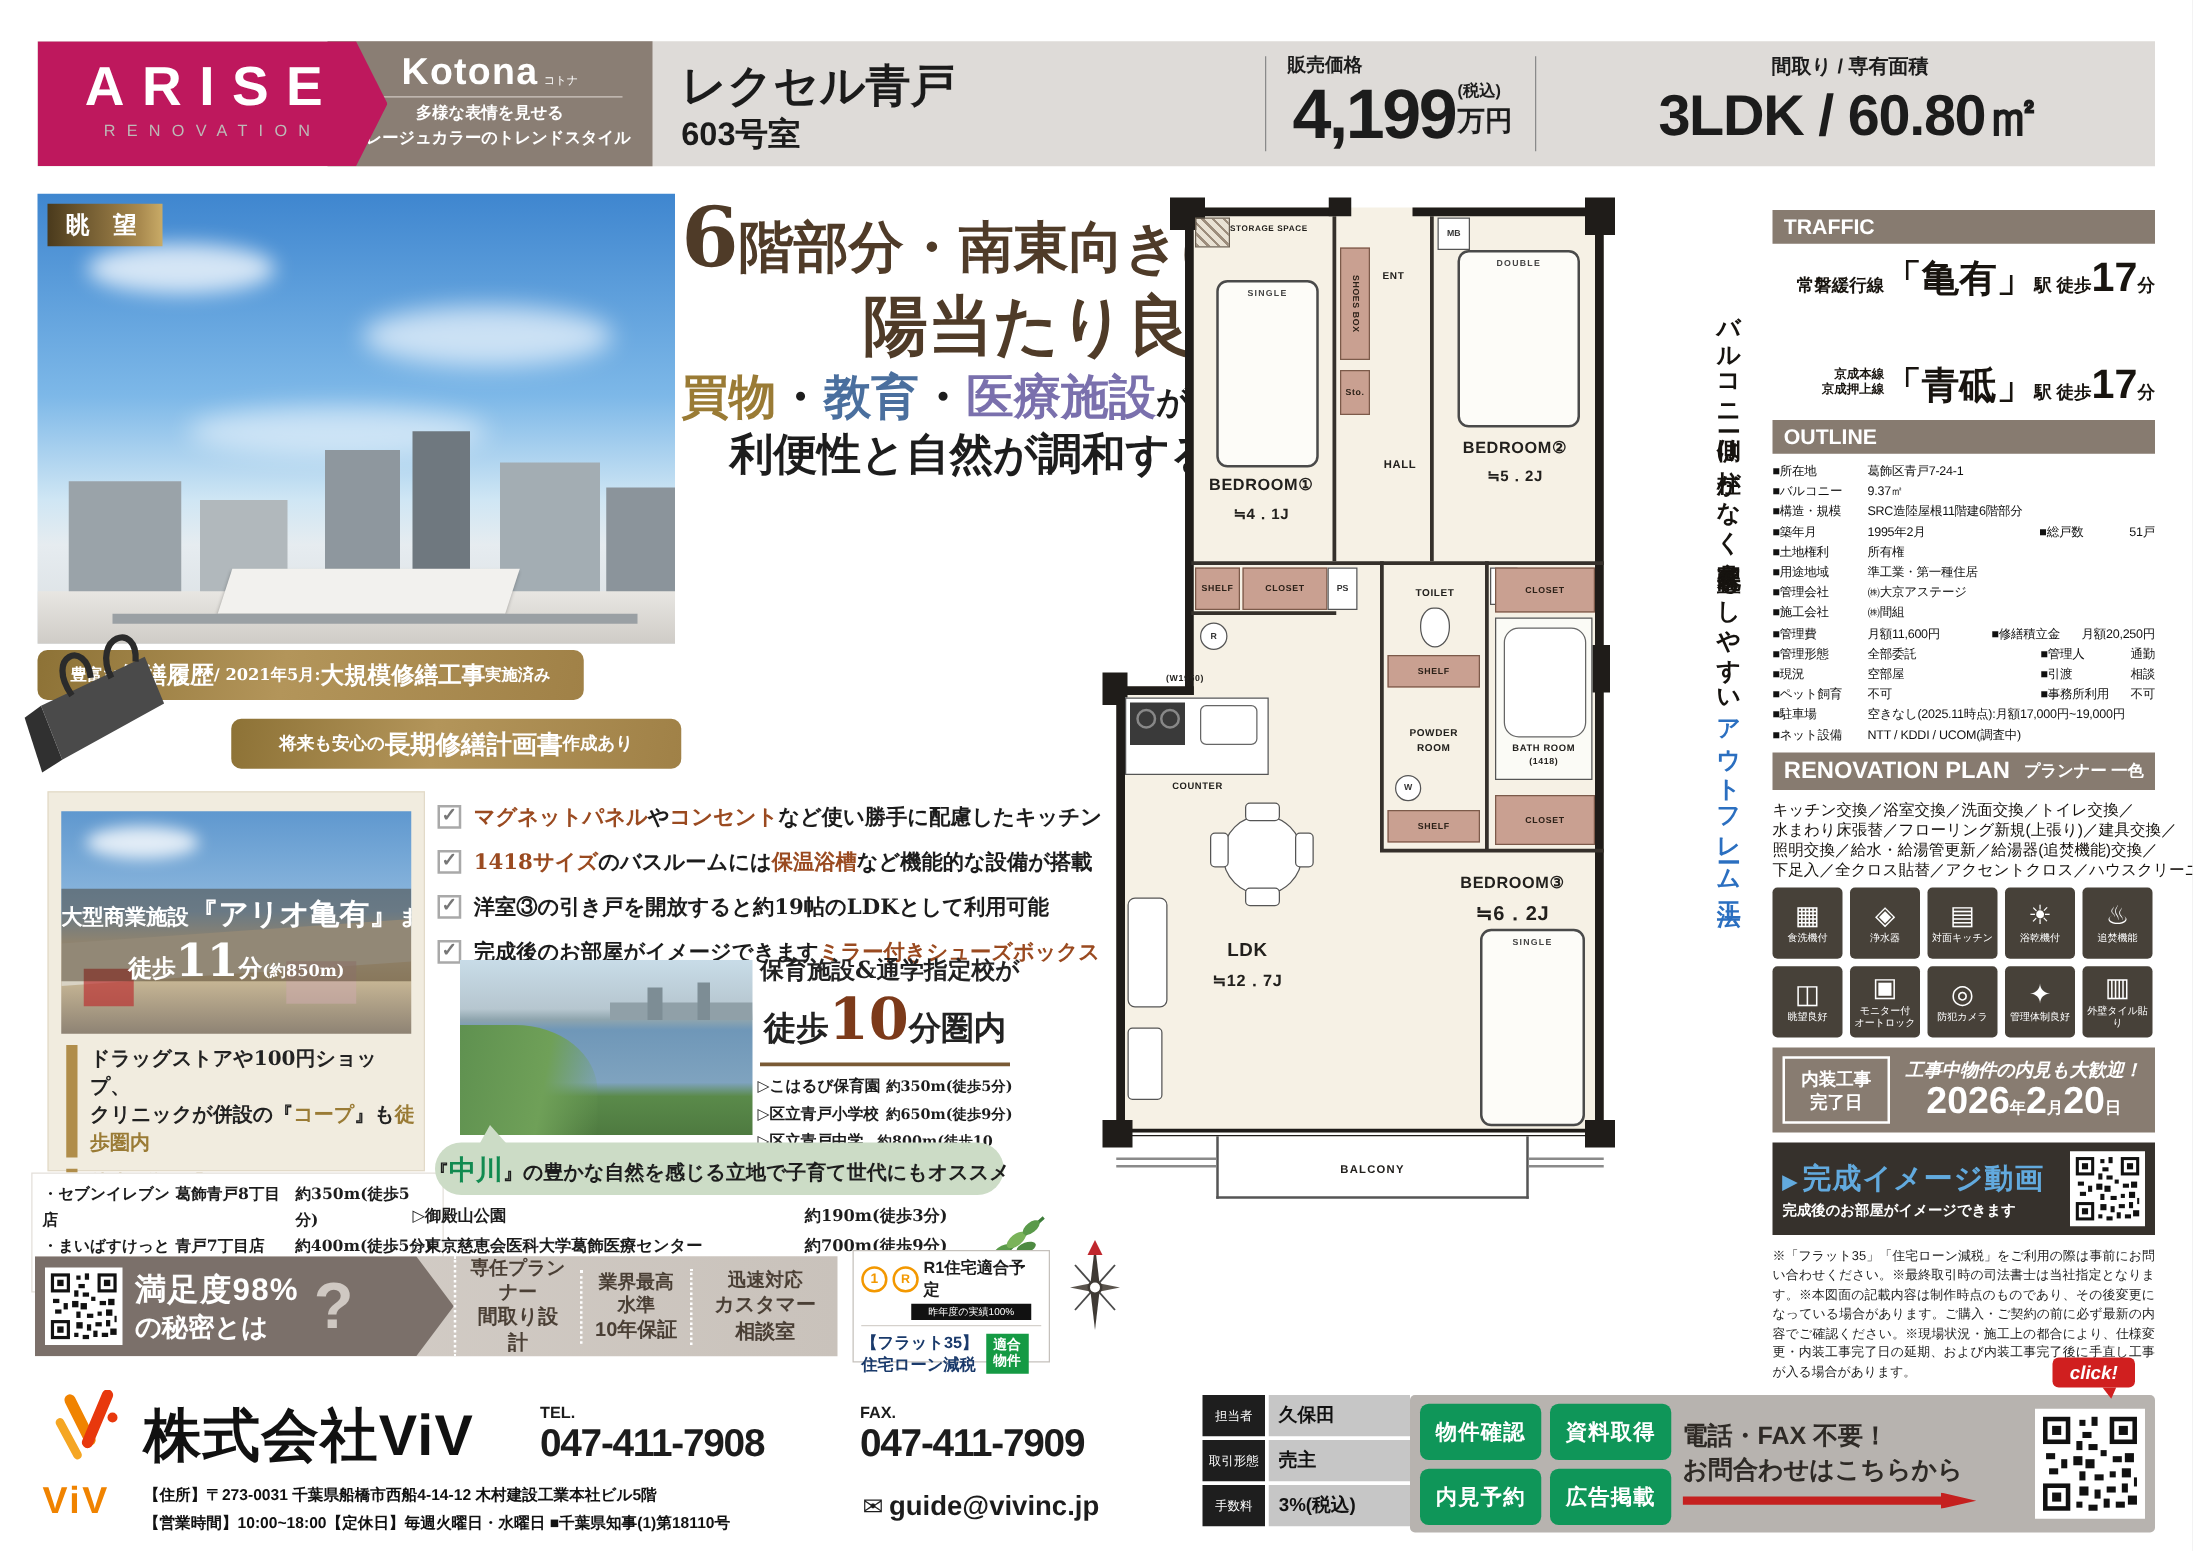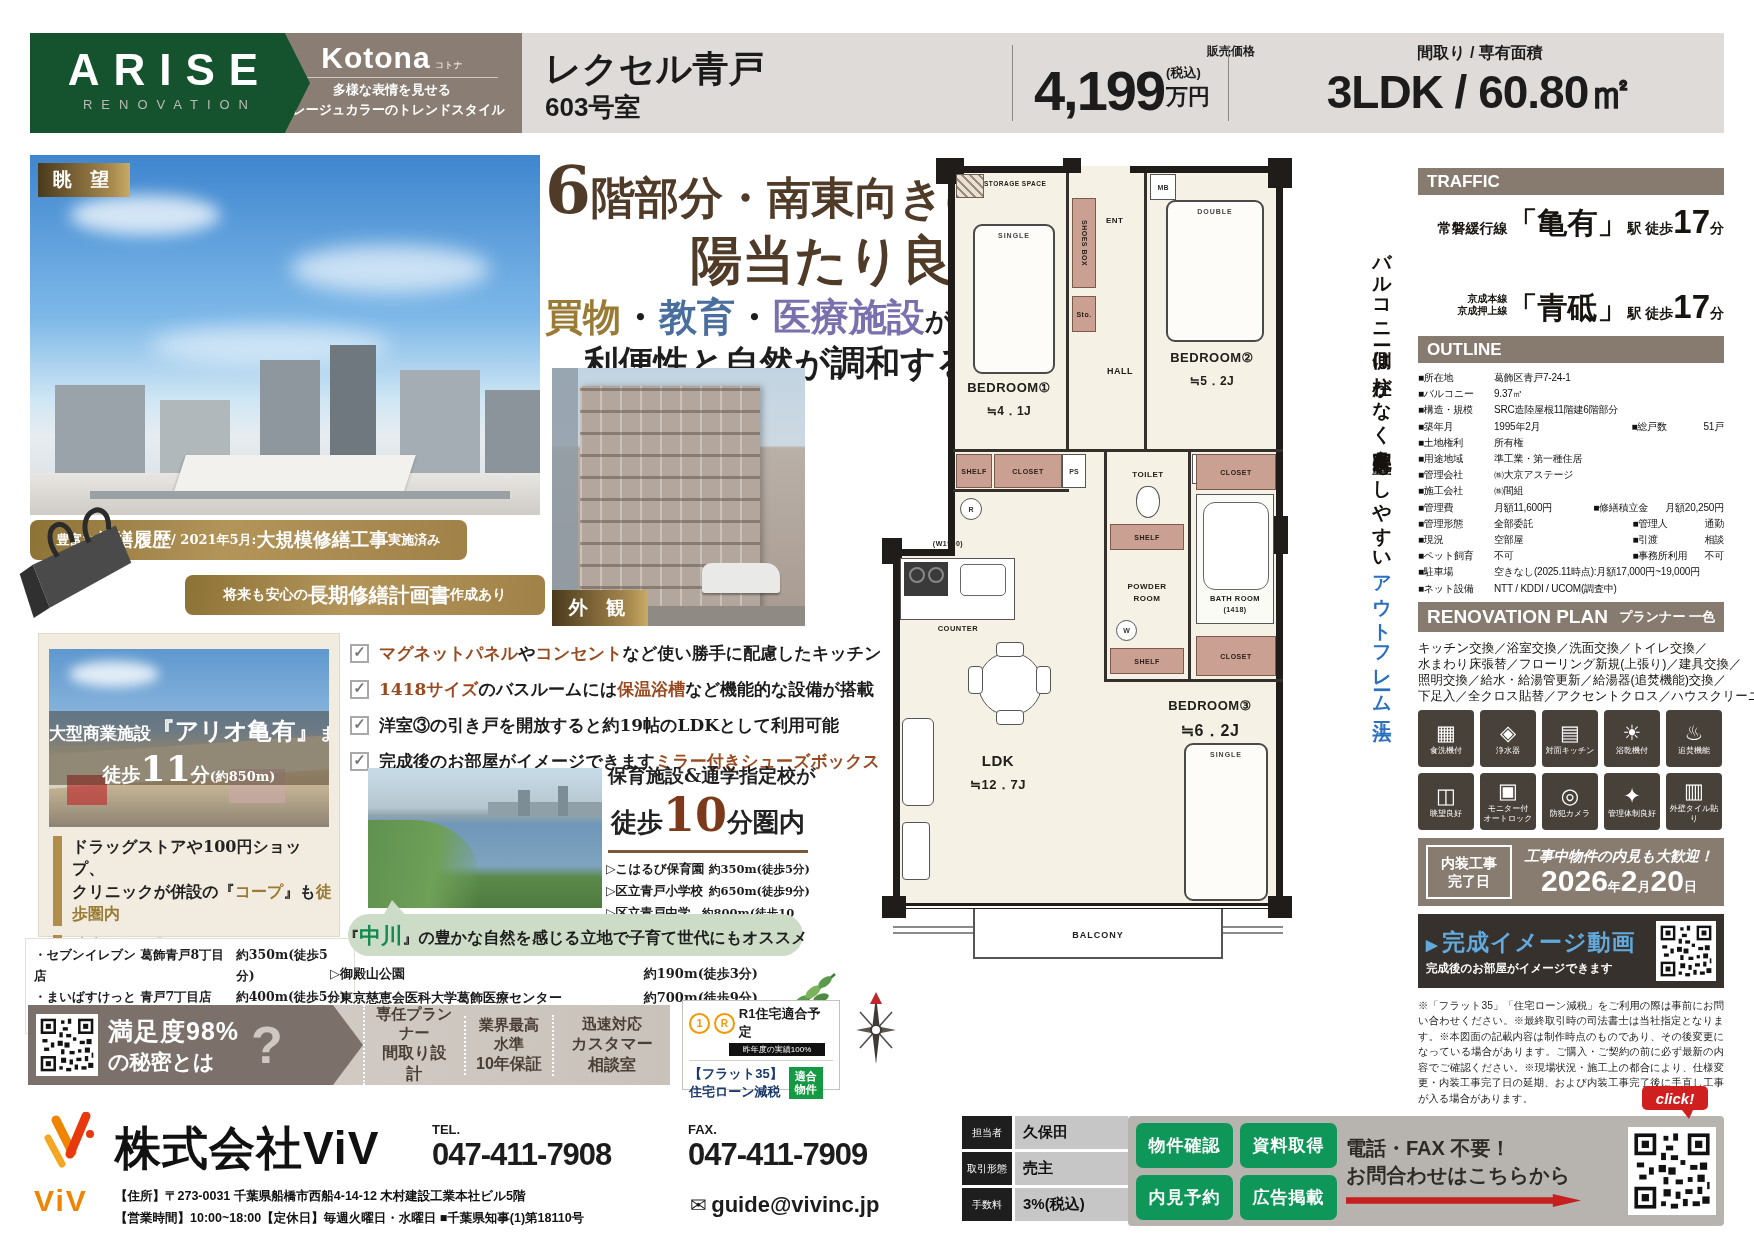--- a/index.html
+++ b/index.html
@@ -3,21 +3,21 @@
 <meta charset="utf-8">
 <style>
   html,body{margin:0;padding:0;background:#e9e9e9;}
   #page{position:relative;width:1754px;height:1241px;background:#ffffff;overflow:hidden;
         font-family:"Liberation Sans",sans-serif;color:#1c1c1c;}
   .abs{position:absolute;}
   .b{font-weight:700;} .xb{font-weight:800;}
   .serif{font-family:"DejaVu Serif","Liberation Serif",serif;}
   .nowrap{white-space:nowrap;}
   
-  .hdr-black{background:#14532d;color:#fff;clip-path:polygon(0 0,91% 0,100% 50%,91% 100%,0 100%);}
+  .hdr-black{background:#be185d;color:#fff;clip-path:polygon(0 0,91% 0,100% 50%,91% 100%,0 100%);}
   .hdr-taupe{background:#8a7e74;color:#fff;}
   .hdr-gray{background:#dedbd8;}
   .vline{width:1px;background:#8a8a8a;}
   
   .goldbar{background:linear-gradient(100deg,#8d7236,#b3955a 45%,#a08147);color:#fff;border-radius:8px;
            display:flex;align-items:center;justify-content:center;white-space:nowrap;font-family:"DejaVu Serif",serif;font-weight:700;}
   .tag{background:linear-gradient(90deg,#4a3a1c,#a8894e 80%,#c9ab67);color:#fff;font-weight:700;
        display:flex;align-items:center;justify-content:center;letter-spacing:6px;font-family:"DejaVu Serif",serif;}
   
   .p-h1big{font-size:1.5em;}
@@ -122,21 +122,21 @@
     <div class="b" style="text-align:center;font-size:13px;margin-top:3px;">多様な表情を見せる</div>
     <div class="b" style="text-align:center;font-size:13px;margin-top:2px;">グレージュカラーのトレンドスタイル</div>
   </div>
   <div class="abs hdr-black" style="left:30px;top:33px;width:280px;height:100px;padding:0;">
     <div class="xb" style="font-size:44px;letter-spacing:14px;text-align:center;margin-top:12px;">ARISE</div>
     <div style="font-size:13px;letter-spacing:9px;text-align:center;color:#bdbab7;margin-top:2px;">RENOVATION</div>
   </div>
   <div class="abs xb" style="left:545px;top:45px;font-size:36px;color:#1b1b1b;">レクセル青戸</div>
   <div class="abs xb" style="left:545px;top:90px;font-size:26px;color:#1b1b1b;">603号室</div>
   <div class="abs vline" style="left:1012px;top:45px;height:76px;"></div>
-  <div class="abs b" style="left:1070px;top:43px;width:185px;text-align:right;font-size:12px;">販売価格</div>
+  <div class="abs b" style="left:1030px;top:43px;width:185px;text-align:left;font-size:15px;">販売価格</div>
   <div class="abs" style="left:1022px;top:58px;width:200px;text-align:center;white-space:nowrap;">
     <span class="xb" style="font-size:56px;letter-spacing:-2px;">4,199</span><span style="display:inline-block;vertical-align:6px;text-align:left;margin-left:2px;"><span class="b" style="display:block;font-size:13px;">(税込)</span><span class="xb" style="display:block;font-size:22px;">万円</span></span>
   </div>
   <div class="abs vline" style="left:1228px;top:45px;height:76px;"></div>
   <div class="abs b" style="left:1260px;top:43px;width:440px;text-align:center;font-size:16px;">間取り / 専有面積</div>
   <div class="abs xb" style="left:1245px;top:62px;width:470px;text-align:center;font-size:46px;letter-spacing:-1px;">3LDK / 60.80㎡</div>
 
   <div class="abs" style="left:30px;top:155px;width:510px;height:360px;background:linear-gradient(180deg,#3f86cf 0%,#7db8e8 45%,#cfe6f4 68%,#e6ecf0 78%,#d8dde0 100%);overflow:hidden;">
     <div class="abs" style="left:40px;top:40px;width:150px;height:40px;background:rgba(255,255,255,.75);border-radius:50%;filter:blur(8px);"></div>
     <div class="abs" style="left:260px;top:90px;width:200px;height:48px;background:rgba(255,255,255,.65);border-radius:50%;filter:blur(10px);"></div>
@@ -153,29 +153,20 @@
     <div class="abs tag" style="left:8px;top:8px;width:92px;height:34px;font-size:19px;">
       <span>眺 望</span>
     </div>
   </div>
 
   <div class="abs serif xb" style="left:545px;top:154px;width:460px;font-size:44px;color:#4f3b28;text-align:right;white-space:nowrap;line-height:1.1;"><span class="p-h1big">6</span><span>階部分・南東向きにつき</span></div>
   <div class="abs serif xb" style="left:545px;top:226px;width:460px;font-size:52px;color:#4f3b28;text-align:right;white-space:nowrap;">陽当たり良好</div>
   <div class="abs serif xb" style="left:545px;top:292px;width:462px;font-size:38px;color:#1d1d1d;text-align:right;white-space:nowrap;"><span class="p-gold">買物</span><span>・</span><span class="p-blue">教育</span><span>・</span><span class="p-purple">医療施設</span><span class="p-sm">が</span><span class="p-brown">徒歩圏内</span></div>
   <div class="abs serif xb" style="left:545px;top:340px;width:462px;font-size:35px;color:#1d1d1d;text-align:right;white-space:nowrap;">利便性と自然が調和する街</div>
 
-  <div class="abs" style="left:552px;top:368px;width:253px;height:258px;background:linear-gradient(180deg,#c2d4e2 0%,#cdd9e2 30%,#b9b0a8 31%,#a89a90 100%);overflow:hidden;">
-    <div class="abs" style="left:28px;top:18px;width:180px;height:225px;background:#b3a79d;background-image:repeating-linear-gradient(0deg,rgba(70,58,50,.4) 0 3px,transparent 3px 22px),repeating-linear-gradient(90deg,rgba(255,255,255,.3) 0 2px,transparent 2px 20px);box-shadow:3px 0 6px rgba(0,0,0,.25);"></div>
-    <div class="abs" style="left:0px;top:0px;width:26px;height:258px;background:#8d9aa5;opacity:.8;"></div>
-    <div class="abs" style="left:150px;top:195px;width:78px;height:30px;background:#e9e9e7;border-radius:9px 14px 3px 3px;box-shadow:0 2px 2px rgba(0,0,0,.35);"></div>
-    <div class="abs" style="left:0px;top:238px;width:253px;height:20px;background:#8f8a84;"></div>
-    <div class="abs tag" style="left:0px;top:222px;width:96px;height:36px;font-size:19px;">
-      <span>外 観</span>
-    </div>
-  </div>
 
   <div class="abs goldbar" style="left:30px;top:520px;width:437px;height:40px;font-size:13px;">
       <span>豊富な</span>
       <span class="p-big">修繕履歴</span>
       <span> / 2021年5月:</span>
       <span class="p-big">大規模修繕工事</span>
       <span>実施済み</span>
     </div>
   <div class="abs goldbar" style="left:185px;top:575px;width:360px;height:40px;font-size:14px;">
       <span>将来も安心の</span>

